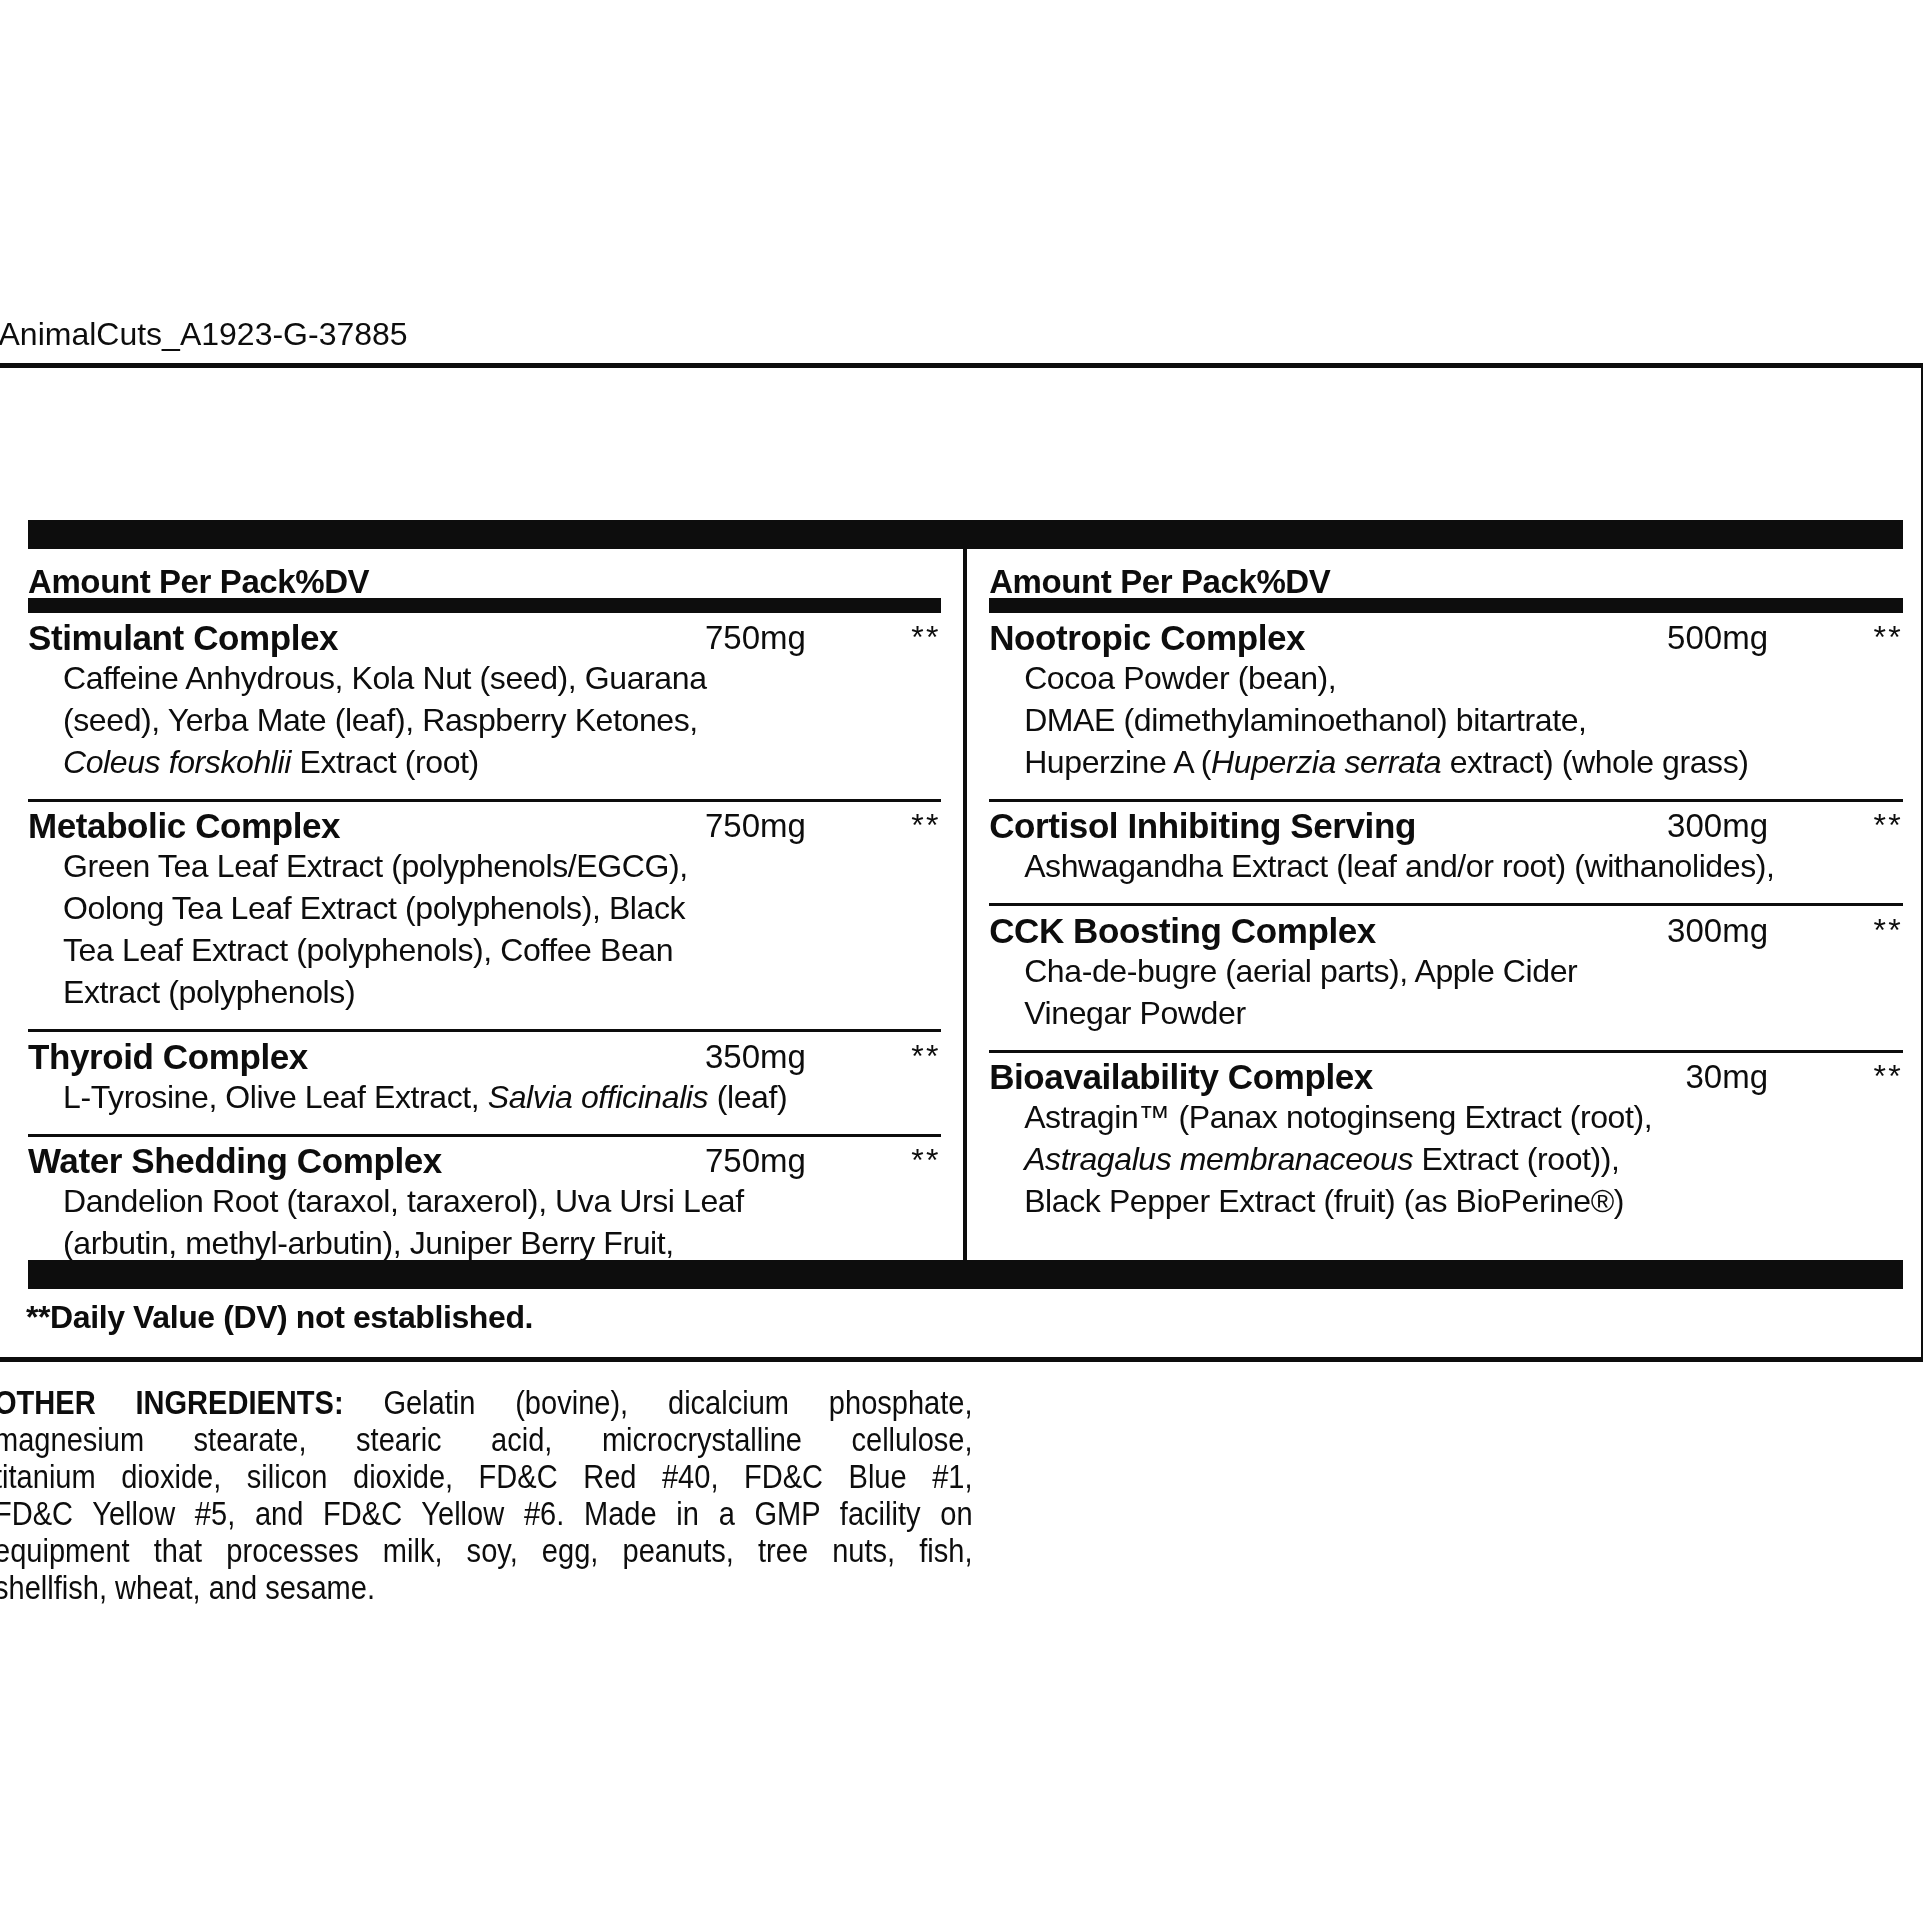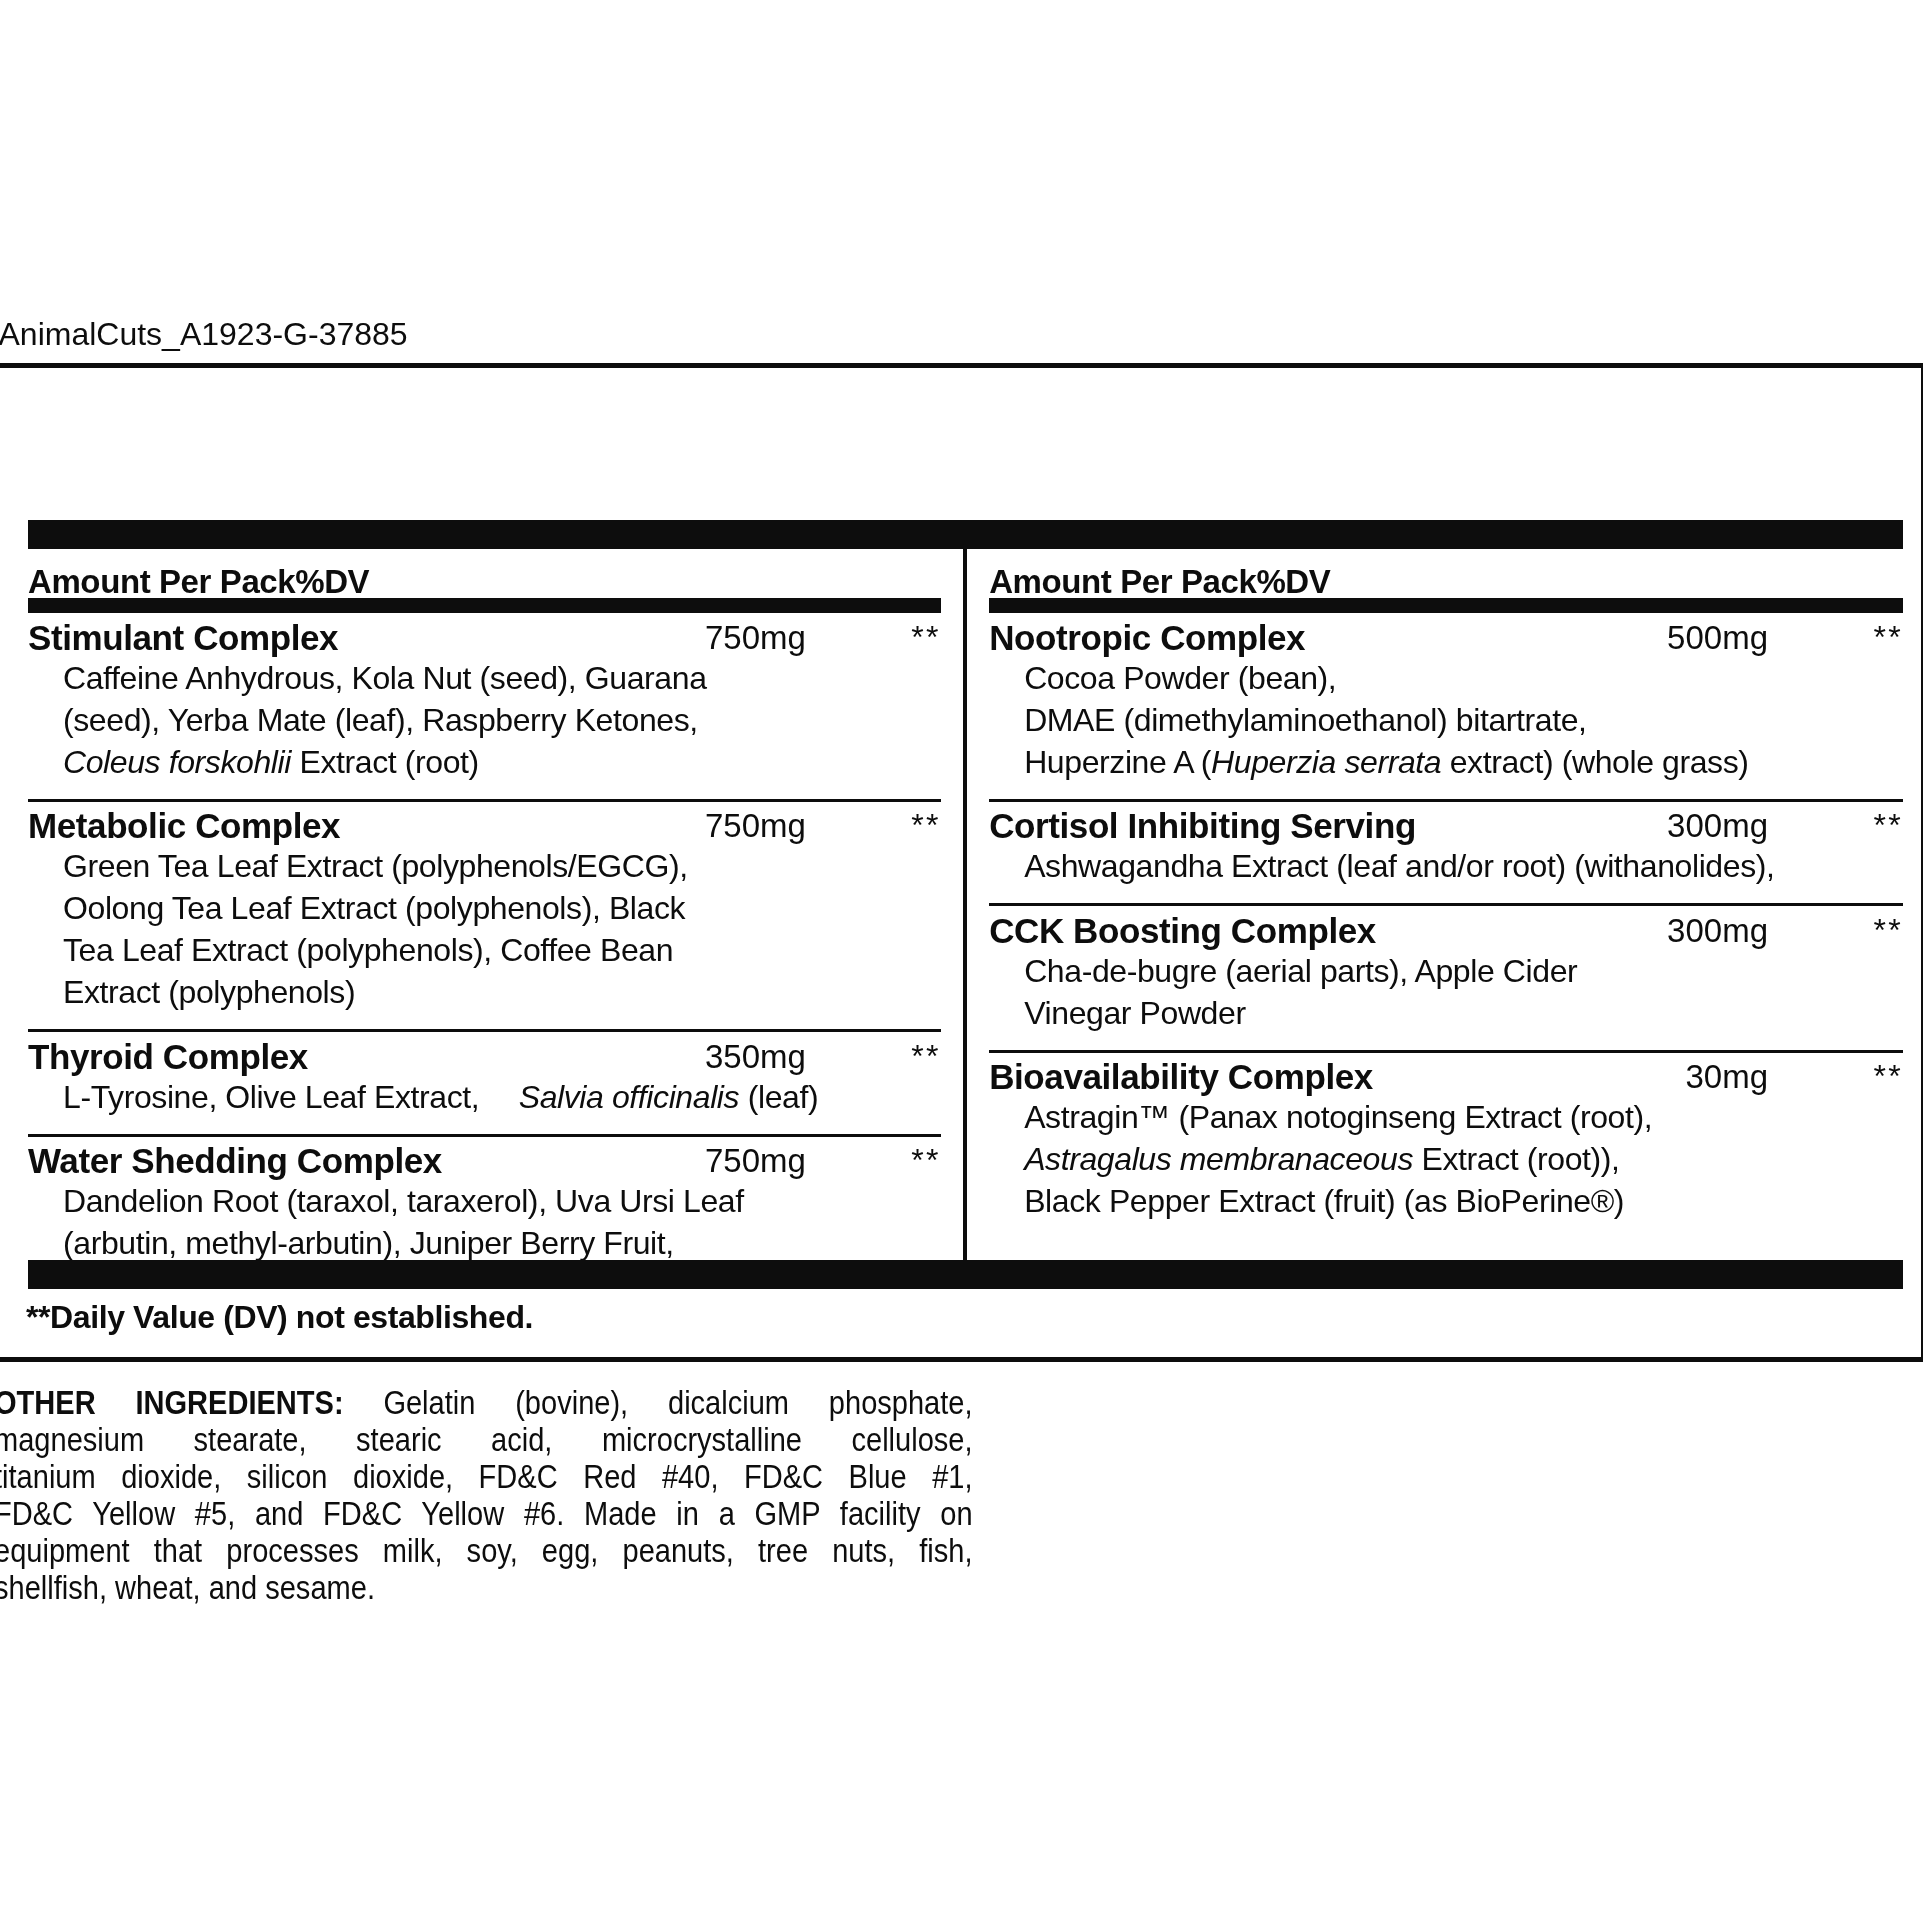--- a/index.html
+++ b/index.html
@@ -121,21 +121,21 @@
         <div class="ing"><span>Tea Leaf Extract (polyphenols), Coffee Bean</span></div>
         <div class="ing"><span>Extract (polyphenols)</span></div>
       </div>
 
       <div class="section">
         <div class="sec-head">
           <span class="sec-name">Thyroid Complex</span>
           <span class="sec-amount">350mg</span>
           <span class="sec-dv">**</span>
         </div>
-        <div class="ing"><span>L-Tyrosine, Olive Leaf Extract, </span><span style="font-style: italic; margin-left: 31px;">Salvia officinalis</span><span> (leaf)</span></div>
+        <div class="ing"><span>L-Tyrosine, Olive Leaf Extract, </span><span style="font-style: italic;">Salvia officinalis</span><span> (leaf)</span></div>
       </div>
 
       <div class="section last">
         <div class="sec-head">
           <span class="sec-name">Water Shedding Complex</span>
           <span class="sec-amount">750mg</span>
           <span class="sec-dv">**</span>
         </div>
         <div class="ing"><span>Dandelion Root (taraxol, taraxerol), Uva Ursi Leaf</span></div>
         <div class="ing"><span>(arbutin, methyl-arbutin), Juniper Berry Fruit,</span></div>

